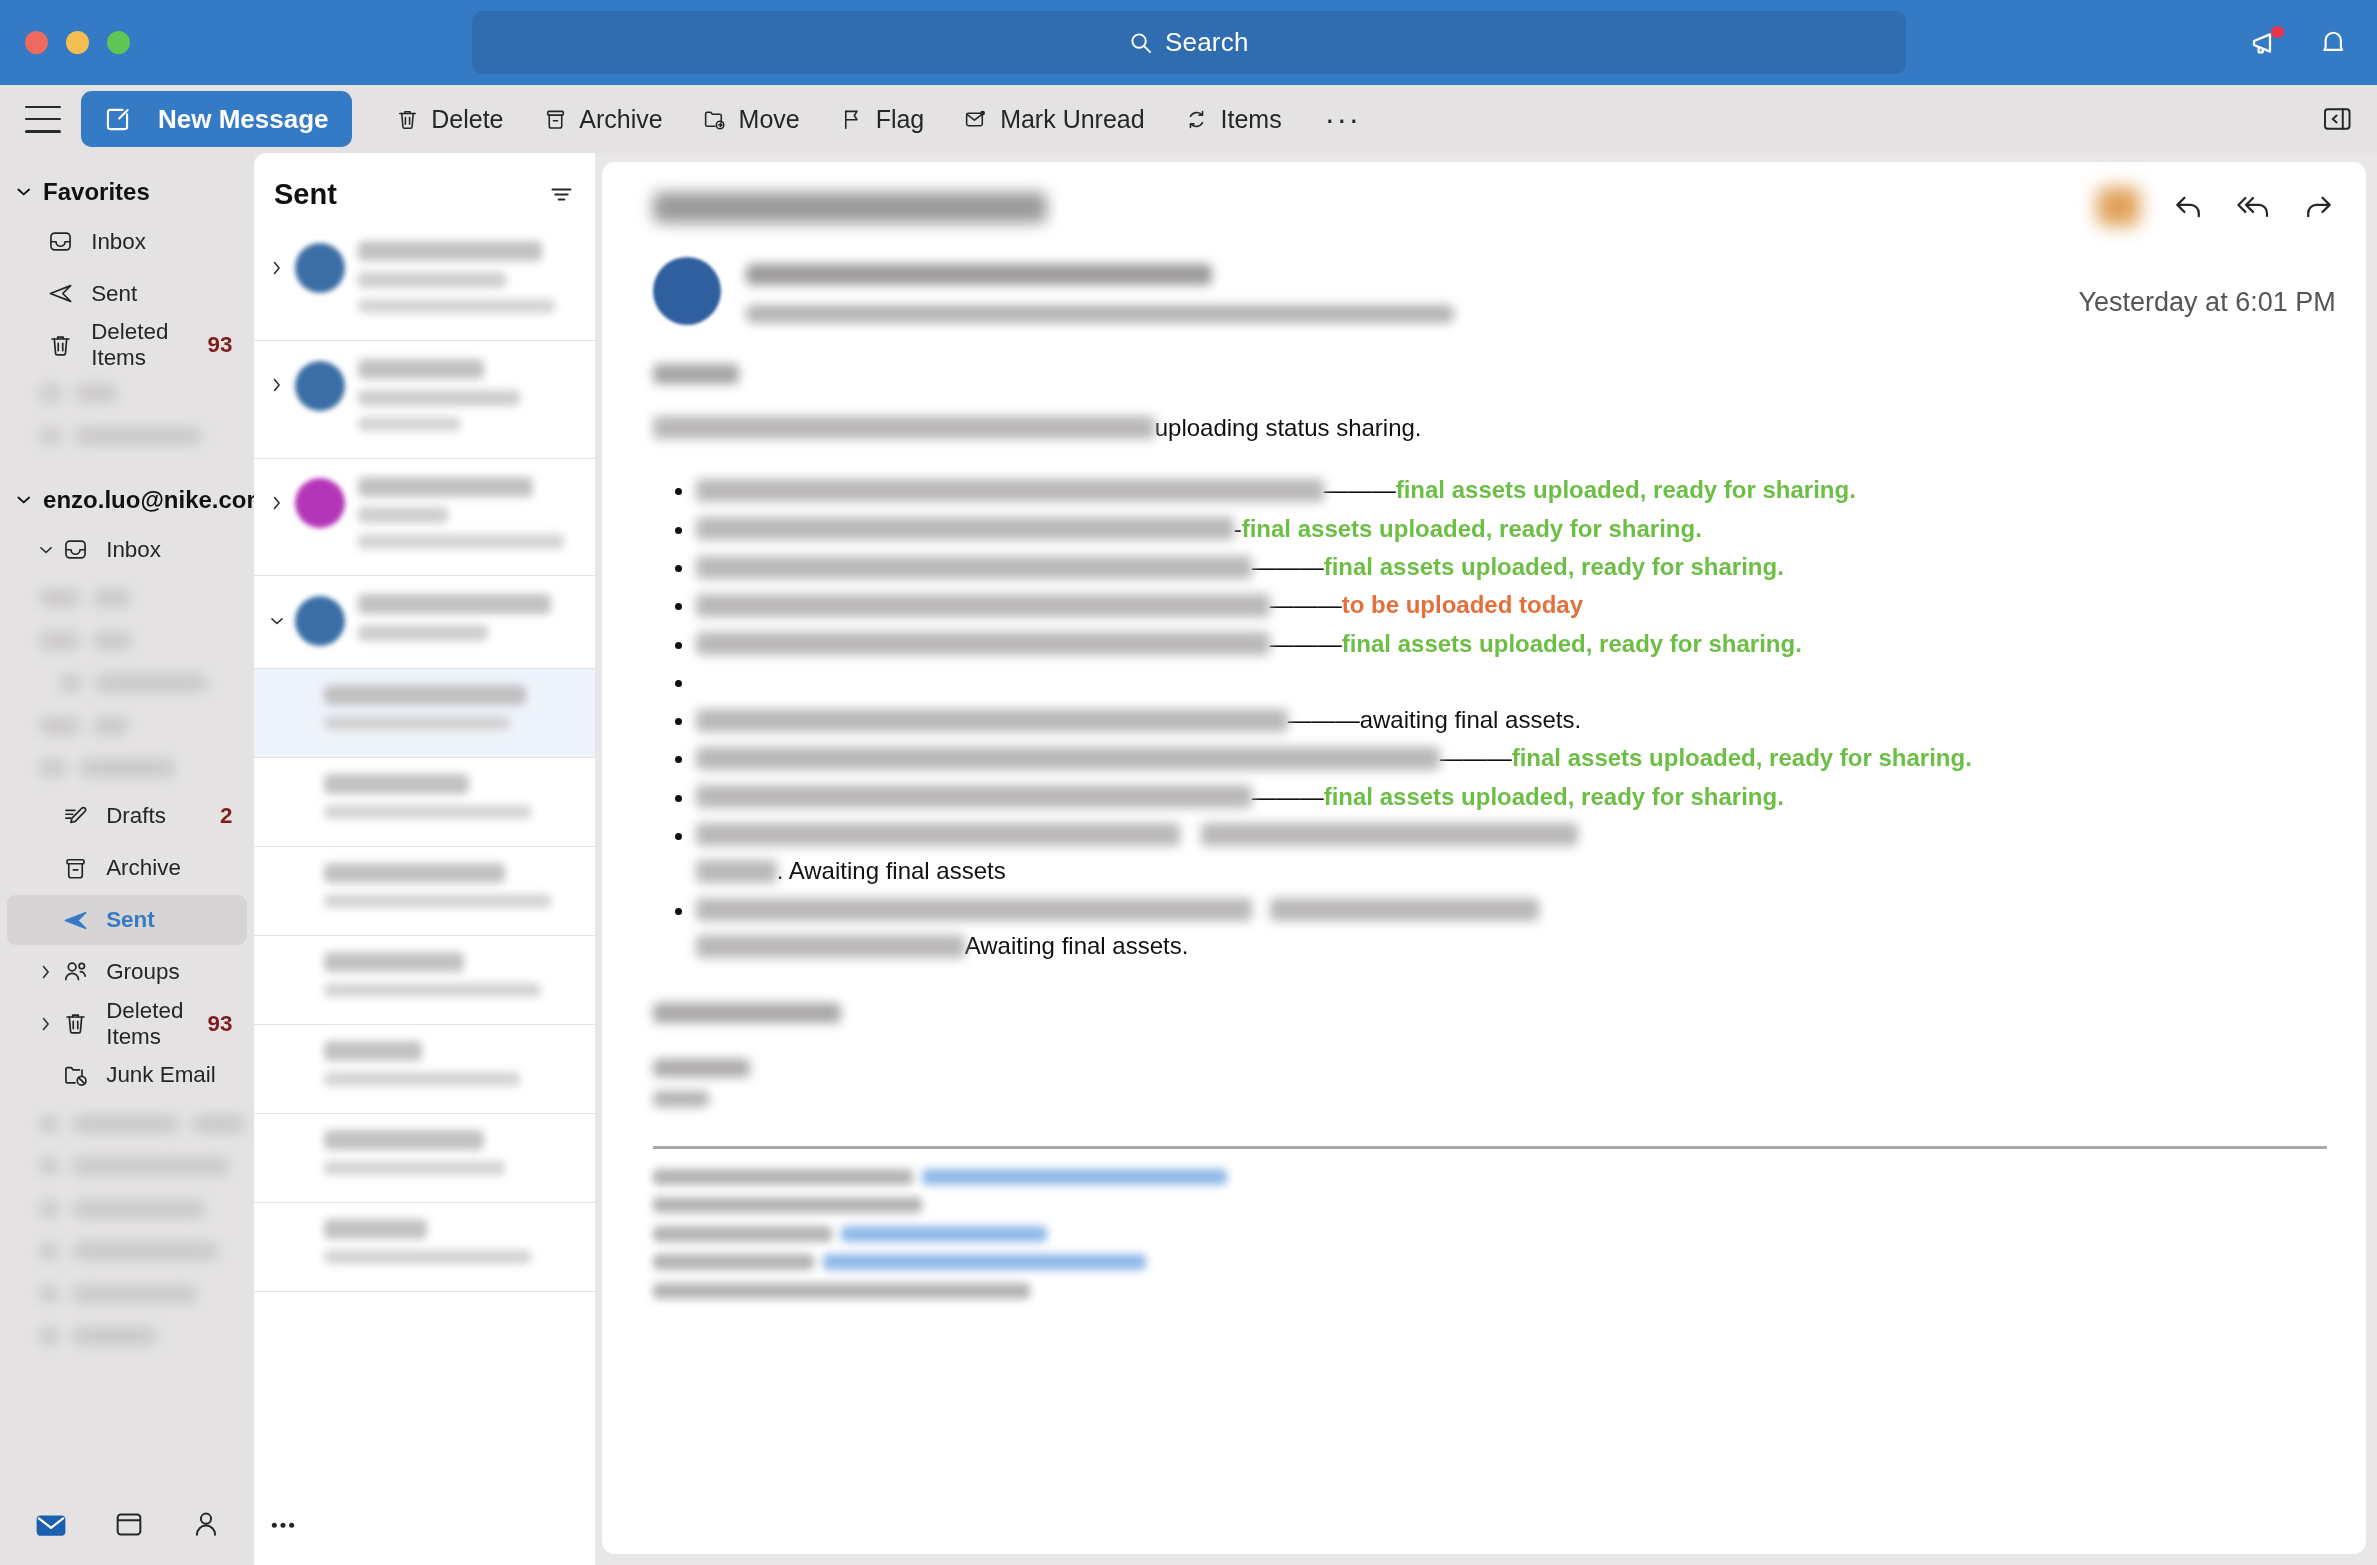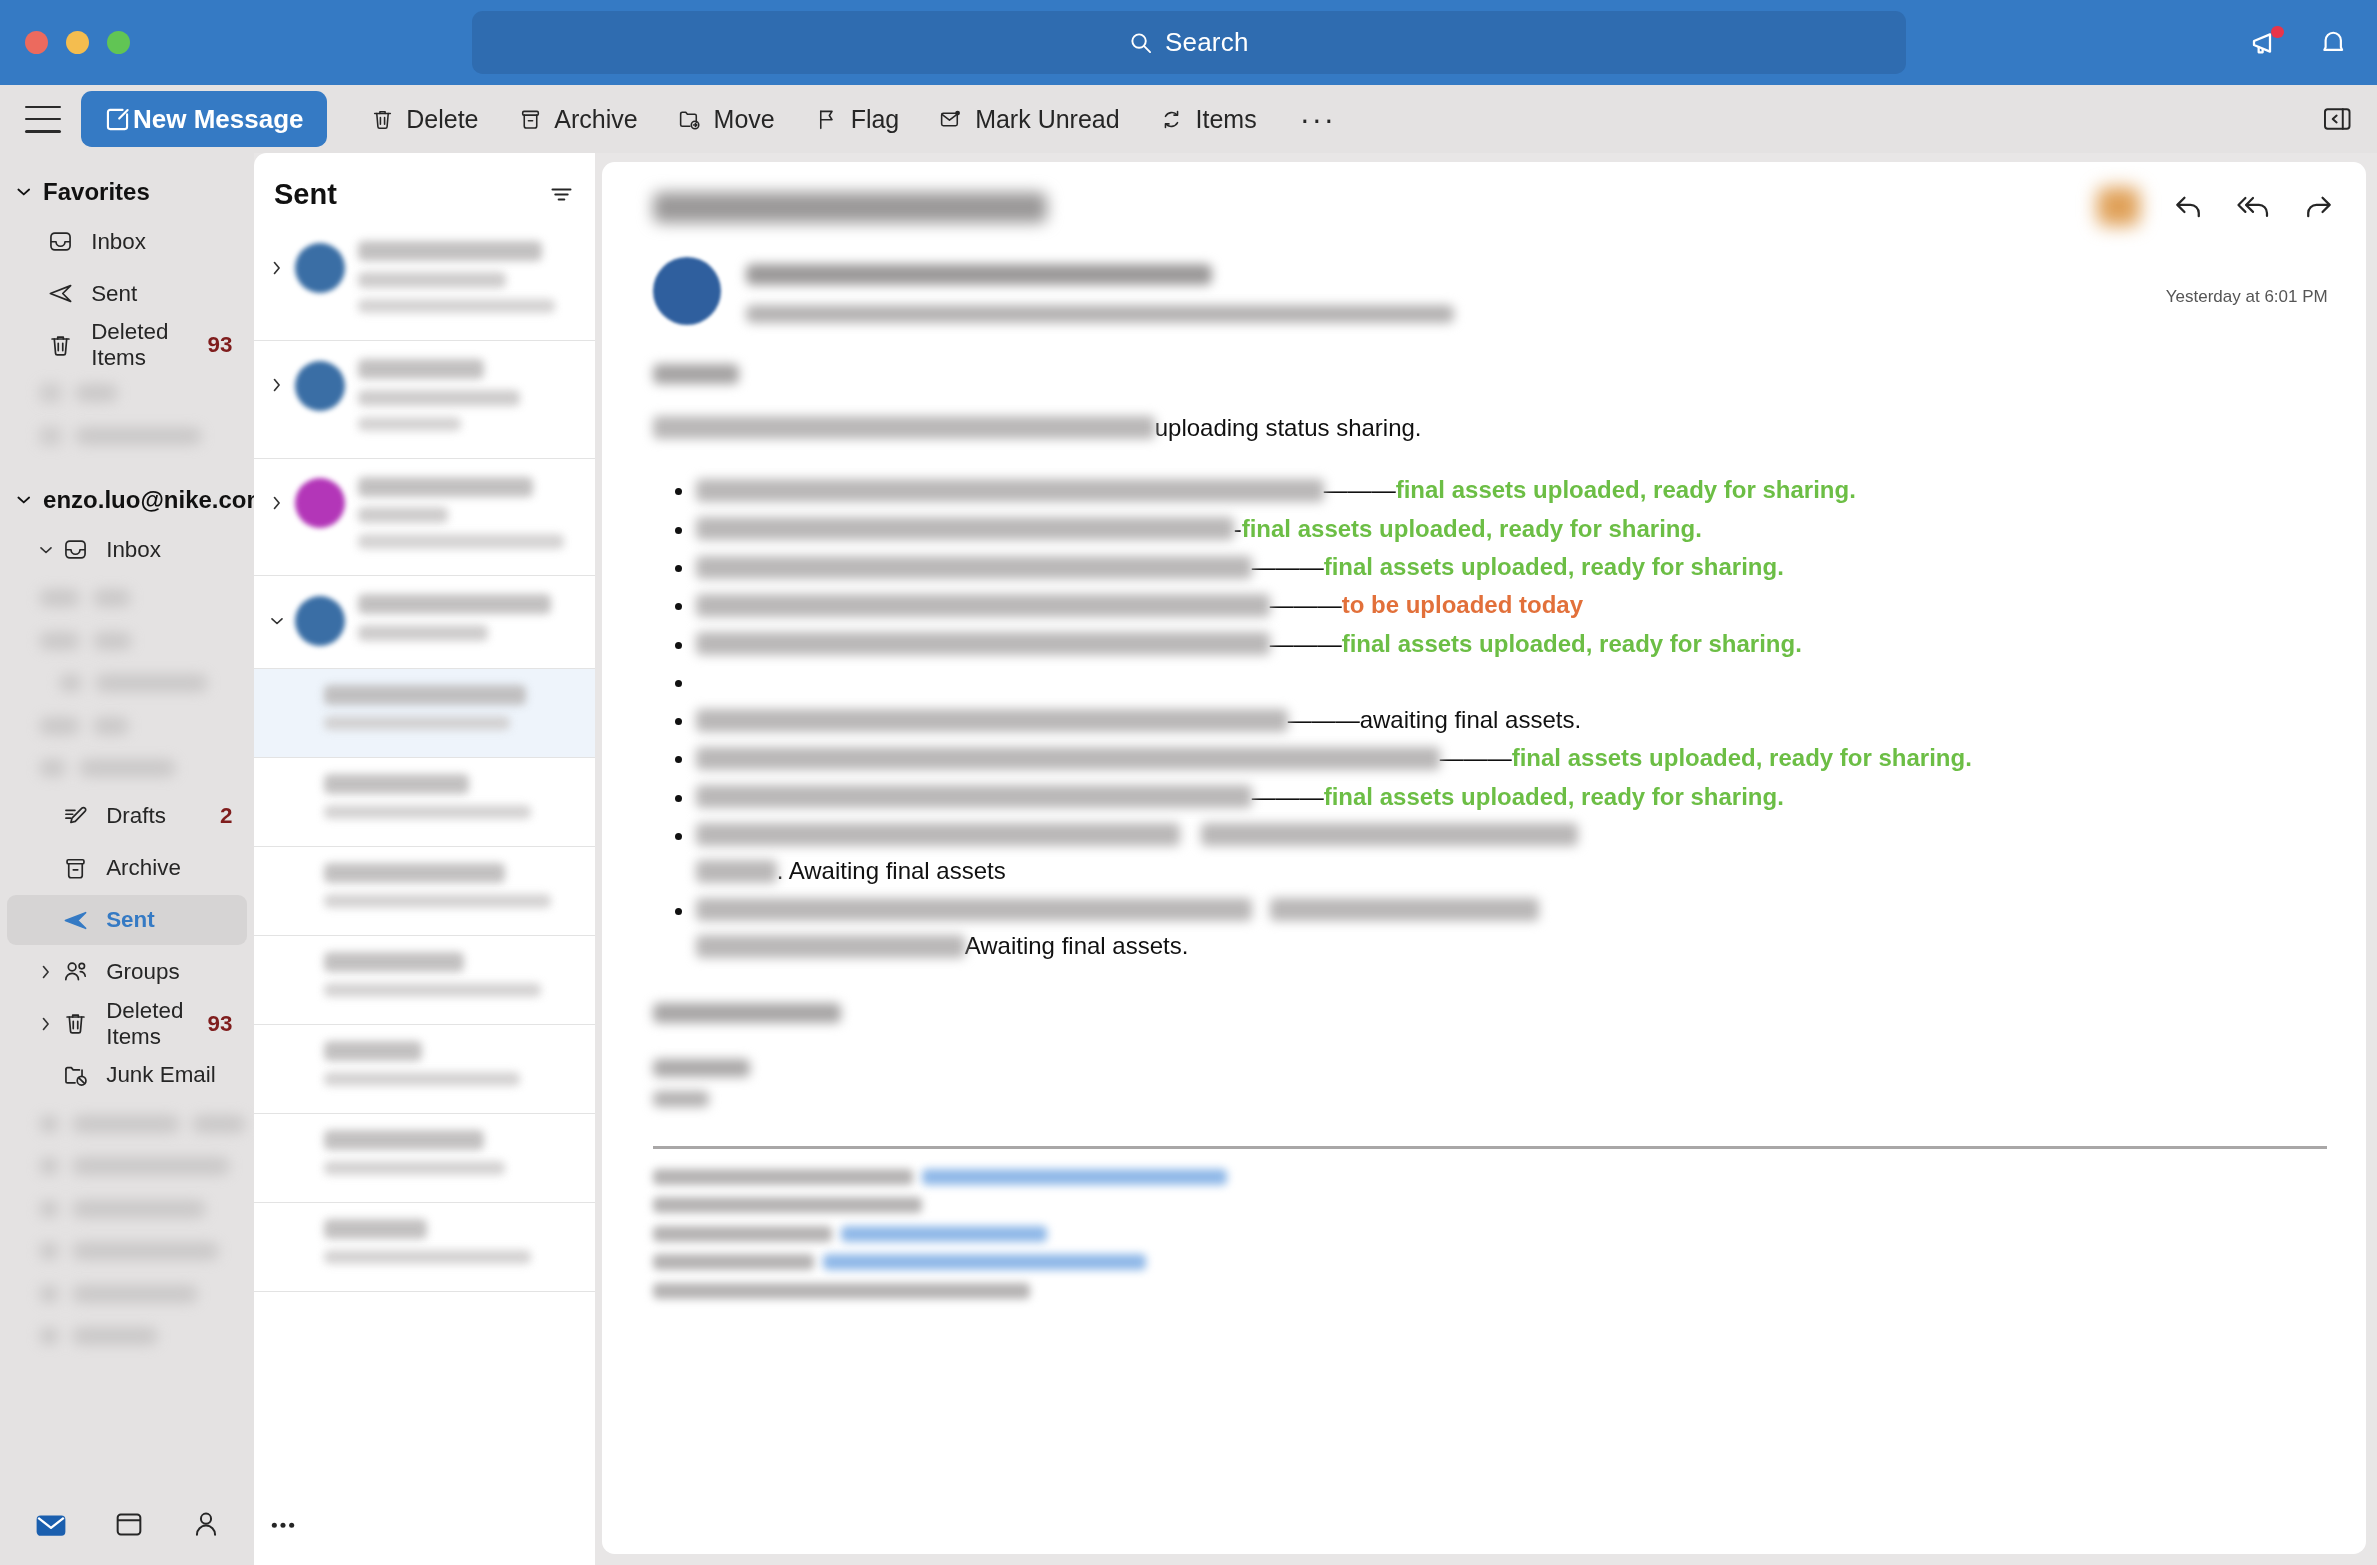--- a/index.html
+++ b/index.html
@@ -63,21 +63,21 @@
     position: relative;
   }
   .hamburger {
     width: 36px; height: 27px;
     margin-left: 25px; margin-right: 20px;
     display: flex; flex-direction: column; justify-content: space-between;
     cursor: pointer;
   }
   .hamburger i { display: block; height: 2.7px; background: #2b2b2b; border-radius: 1.8px; }
   .new-msg {
-    display: flex; align-items: center; gap: 2px;
+    display: flex; align-items: center; gap: 27px;
     background: #357ac4; color: #fff;
     border-radius: 10.8px;
     height: 56px; padding: 0 23px;
     font-size: 26px; font-weight: 600;
     cursor: pointer; white-space: nowrap;
   }
   .tb-group { display: flex; align-items: center; margin-left: 27px; gap: 7.2px; justify-content: flex-end; }
   .tb-btn {
     display: flex; align-items: center; gap: 11.7px;
     padding: 9px 16px; border-radius: 7.2px;
@@ -215,22 +215,22 @@
   .rd-meta { display: flex; margin-top: 34px; padding-left: 20px; position: relative; }
   .rd-bigavatar {
     width: 68px; height: 68px; border-radius: 50%;
     background: #2f5f9e; filter: blur(1.8px); flex: 0 0 68px;
     margin-right: 25px;
   }
   .rd-from { flex: 1; }
   .rd-line-a { height: 21.5px; width: 466px; border-radius: 6.3px; background: #9b9999; filter: blur(5.4px); margin-top: 7.2px; }
   .rd-line-b { height: 18px; width: 708px; border-radius: 6.3px; background: #b4b2b2; filter: blur(5.4px); margin-top: 20px; }
   .rd-time {
-    position: absolute; right: 8px; top: 30.5px;
-    font-size: 17px; color: #555;
+    position: absolute; right: 0; top: 30.5px;
+    font-size: 27px; color: #555;
   }
   .rd-content { margin-top: 39px; padding-left: 20px; padding-right: 9px; }
   .rd-greet { height: 20px; width: 86px; border-radius: 5.4px; background: #a5a3a3; filter: blur(5.4px); }
 
   .para {
     margin-top: 27px;
     font-size: 24px; line-height: 1.45; color: #111;
     position: relative;
   }
   .redact {

